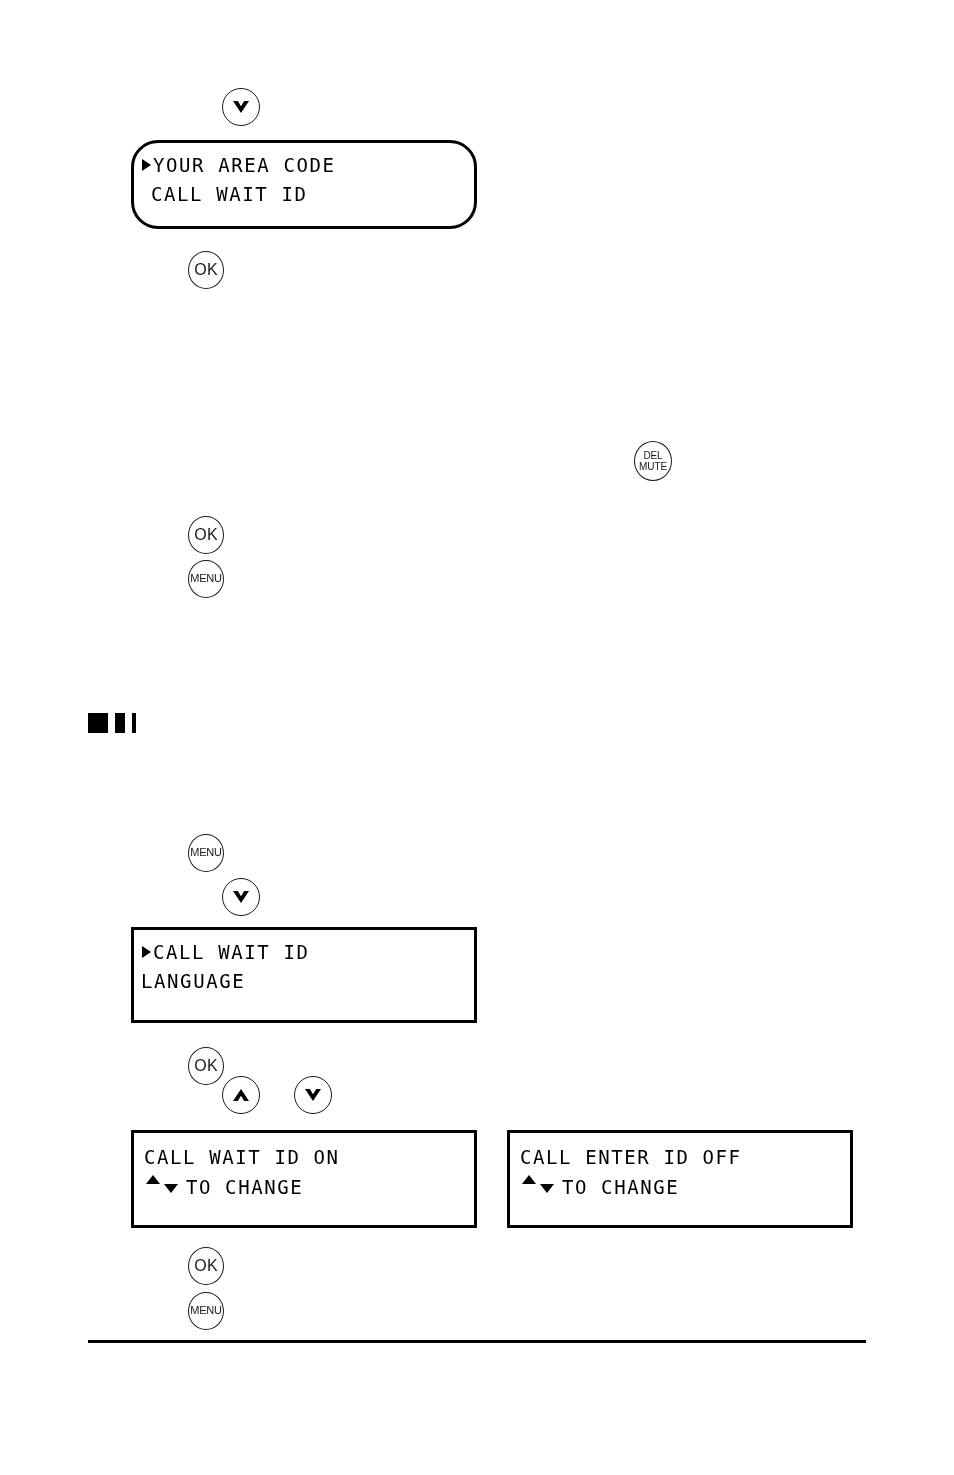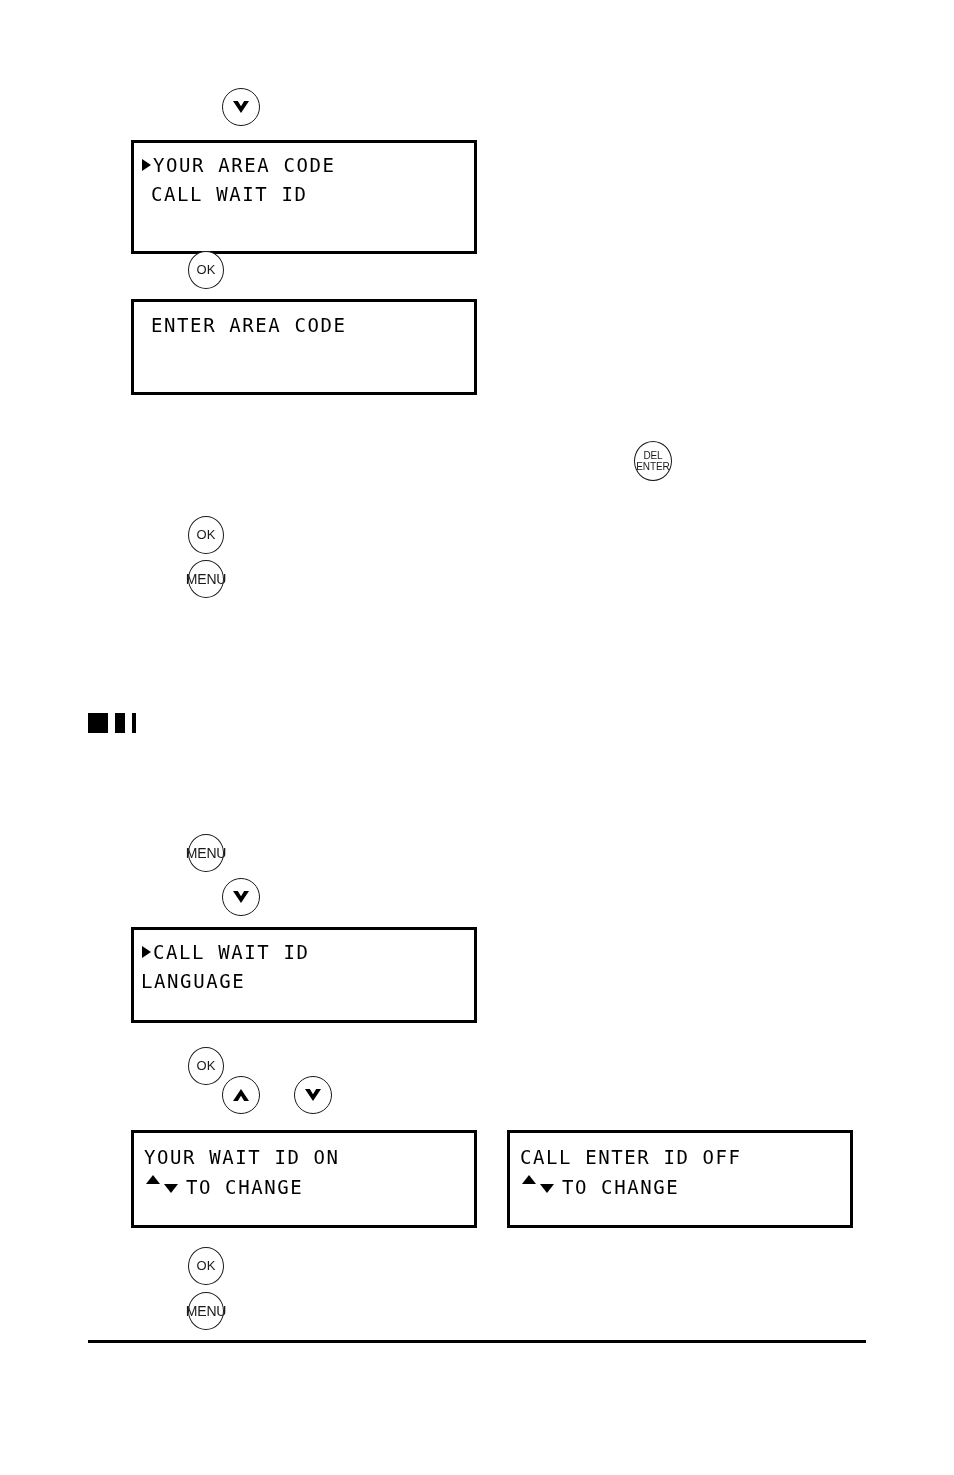--- a/index.html
+++ b/index.html
@@ -35,23 +35,23 @@
     font-family: "Liberation Sans", sans-serif;
     font-weight: 400;
     letter-spacing: 0.2px;
     line-height: 1.02;
     text-align: center;
     color: #1a1a1a;
     white-space: pre-line;
     user-select: none;
   }
   .key-ok      { width: 36px; height: 38px; }
-  .key-ok .key-label   { font-size: 13px; }
+  .key-ok .key-label   { font-size: 16px; }
   .key-menu    { width: 36px; height: 38px; }
-  .key-menu .key-label { font-size: 14px; letter-spacing: -0.2px; }
+  .key-menu .key-label { font-size: 11px; letter-spacing: -0.2px; }
   .key-delmute { width: 38px; height: 40px; }
   .key-delmute .key-label { font-size: 10px; letter-spacing: -0.1px; line-height: 1.12; }
 
   
   .key-chev { width: 38px; height: 38px; border-width: 1.8px; }
   .key-chev svg { display: block; }
 
   
   .lcd {
     position: absolute;
@@ -130,36 +130,33 @@
 <body>
 
 <div id="page">
 
   <div class="key key-chev" style="left:222px; top:88px;">
     <svg width="22" height="22" viewBox="0 0 22 22">
       <path d="M3 5 L11 17 L19 5 L14.2 5 L11 10.2 L7.8 5 Z" fill="#000"></path>
     </svg>
   </div>
 
-  <div class="lcd" style="left:131px; top:140px; width:346px; height:114px;">
+  <div class="lcd" style="left:131px; top:140px; width:346px; height:89px;border-radius:27px;">
     <div class="lcd-line lcd-line-1"><span class="ptr"></span><span>YOUR AREA CODE</span></div>
     <div class="lcd-line lcd-line-2" style="left:17px;"><span>CALL WAIT ID</span></div>
   </div>
 
   <div class="key key-ok" style="left:188px; top:251px;">
     <span class="key-label">OK</span>
   </div>
 
-  <div class="lcd" style="left:131px; top:299px; width:346px; height:96px;">
-    <div class="lcd-line lcd-line-1" style="left:17px; top:14px;"><span>ENTER AREA CODE</span></div>
-  </div>
 
   <div class="key key-delmute" style="left:634px; top:441px;">
     <span class="key-label">DEL
-ENTER</span>
+MUTE</span>
   </div>
 
   <div class="key key-ok" style="left:188px; top:516px;">
     <span class="key-label">OK</span>
   </div>
 
   <div class="key key-menu" style="left:188px; top:560px;">
     <span class="key-label">MENU</span>
   </div>
 
@@ -194,21 +191,21 @@
     </svg>
   </div>
 
   <div class="key key-chev" style="left:294px; top:1076px;">
     <svg width="22" height="22" viewBox="0 0 22 22">
       <path d="M3 5 L11 17 L19 5 L14.2 5 L11 10.2 L7.8 5 Z" fill="#000"></path>
     </svg>
   </div>
 
   <div class="lcd" style="left:131px; top:1130px; width:346px; height:98px;">
-    <div class="lcd-line lcd-line-1" style="left:10px; top:15px;"><span>YOUR WAIT ID ON</span></div>
+    <div class="lcd-line lcd-line-1" style="left:10px; top:15px;"><span>CALL WAIT ID ON</span></div>
     <div class="lcd-line lcd-line-2" style="left:10px; top:45px;"><span class="tri-row"><i class="tri-up"></i><i class="tri-down"></i></span><span>TO CHANGE</span></div>
   </div>
 
   <div class="lcd" style="left:507px; top:1130px; width:346px; height:98px;">
     <div class="lcd-line lcd-line-1" style="left:10px; top:15px;"><span>CALL ENTER ID OFF</span></div>
     <div class="lcd-line lcd-line-2" style="left:10px; top:45px;"><span class="tri-row"><i class="tri-up"></i><i class="tri-down"></i></span><span>TO CHANGE</span></div>
   </div>
 
   <div class="key key-ok" style="left:188px; top:1247px;">
     <span class="key-label">OK</span>

